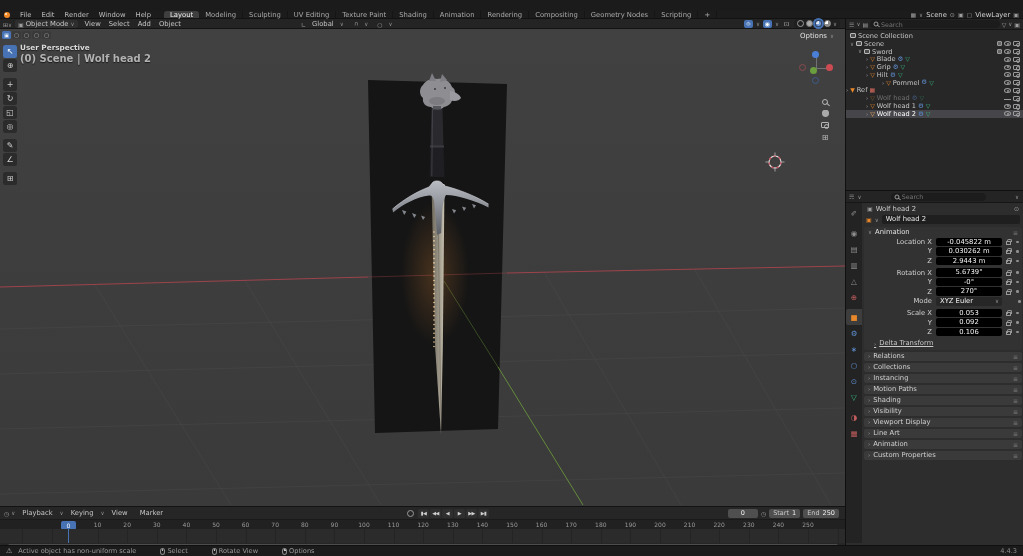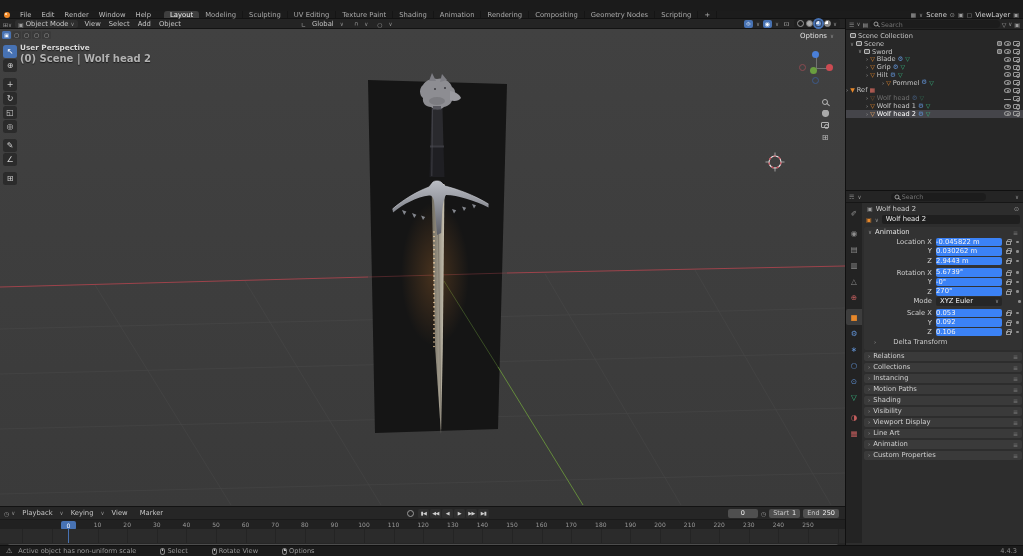--- a/index.html
+++ b/index.html
@@ -95,27 +95,27 @@
   .pcontent{position:absolute;left:16px;top:12px;width:162px;height:342px;overflow:hidden;}
   .crumb{display:flex;align-items:center;gap:3px;height:11px;padding:0 5px;color:#cdcdcd;}
   .namerow{display:flex;align-items:center;gap:3px;height:11px;padding:0 4px;}
   .namefield{flex:1;height:9px;background:#1f1f1f;border-radius:2px;color:#e8e8e8;line-height:9px;padding-left:4px;}
   .tpanel{margin:2px 2px 0 2px;background:#323232;border-radius:2px;padding-bottom:3px;}
   .tpanel-h{height:10px;display:flex;align-items:center;gap:3px;padding:0 4px;color:#e0e0e0;}
   .drag{margin-left:auto;color:#808080;font-size:6px;}
   .prow{display:flex;align-items:center;height:9.6px;}
   .pgap{height:2px;}
   .plabel{width:72px;text-align:right;padding-right:4px;color:#cfcfcf;}
-  .pval{width:66px;height:8.6px;background:#3b82f6;border-radius:2px;color:#f2f2f2;line-height:8.6px;}
+  .pval{width:66px;height:8.6px;background:#000000;border-radius:2px;color:#f2f2f2;text-align:center;line-height:8.6px;}
   .pval.drop{background:#262626;text-align:left;padding-left:4px;display:flex;align-items:center;}
   .pval.drop .chev{margin-left:auto;margin-right:3px;}
   .lockic{width:5px;height:4px;border:1px solid #9a9a9a;border-radius:0.5px;position:relative;margin-left:4px;margin-top:2px;flex:0 0 auto;}
   .lockic::before{content:"";position:absolute;top:-3px;left:0.4px;width:2.6px;height:2.6px;border:1px solid #9a9a9a;border-bottom:none;border-radius:2px 2px 0 0;}
   .pdot{width:2.6px;height:2.6px;border-radius:50%;background:#8f8f8f;margin-left:5px;flex:0 0 auto;}
-  .deltarow{display:flex;align-items:center;gap:17px;height:10px;padding-left:10px;color:#c9c9c9;}
+  .deltarow{display:flex;align-items:flex-end;gap:3px;height:10px;padding-left:10px;color:#c9c9c9;text-decoration:underline;}
   .psec{height:9px;background:#3a3a3a;border-radius:2px;margin:2px 2px;display:flex;align-items:center;gap:3px;padding:0 4px;color:#d0d0d0;}
 
   
   .timeline{position:absolute;left:0;top:506px;width:845px;height:39px;background:#262626;border-top:1px solid #131313;}
   .tl-head{height:12px;display:flex;align-items:center;font-size:6.8px;color:#c5c5c5;padding:0 4px;gap:2px;}
   .tl-menus{display:flex;align-items:center;gap:2px;}
   .transport{display:flex;align-items:center;gap:1px;margin-left:auto;}
   .tpbtn{min-width:11px;height:9px;background:#2f2f2f;border-radius:1.5px;color:#cfcfcf;font-size:5px;display:flex;align-items:center;justify-content:center;padding:0 1px;letter-spacing:-0.5px;}
   .reccirc{width:7px;height:7px;border:1.2px solid #9a9a9a;border-radius:50%;margin-right:3px;}
   .framefields{display:flex;align-items:center;gap:3px;margin-left:auto;padding-right:2px;}

